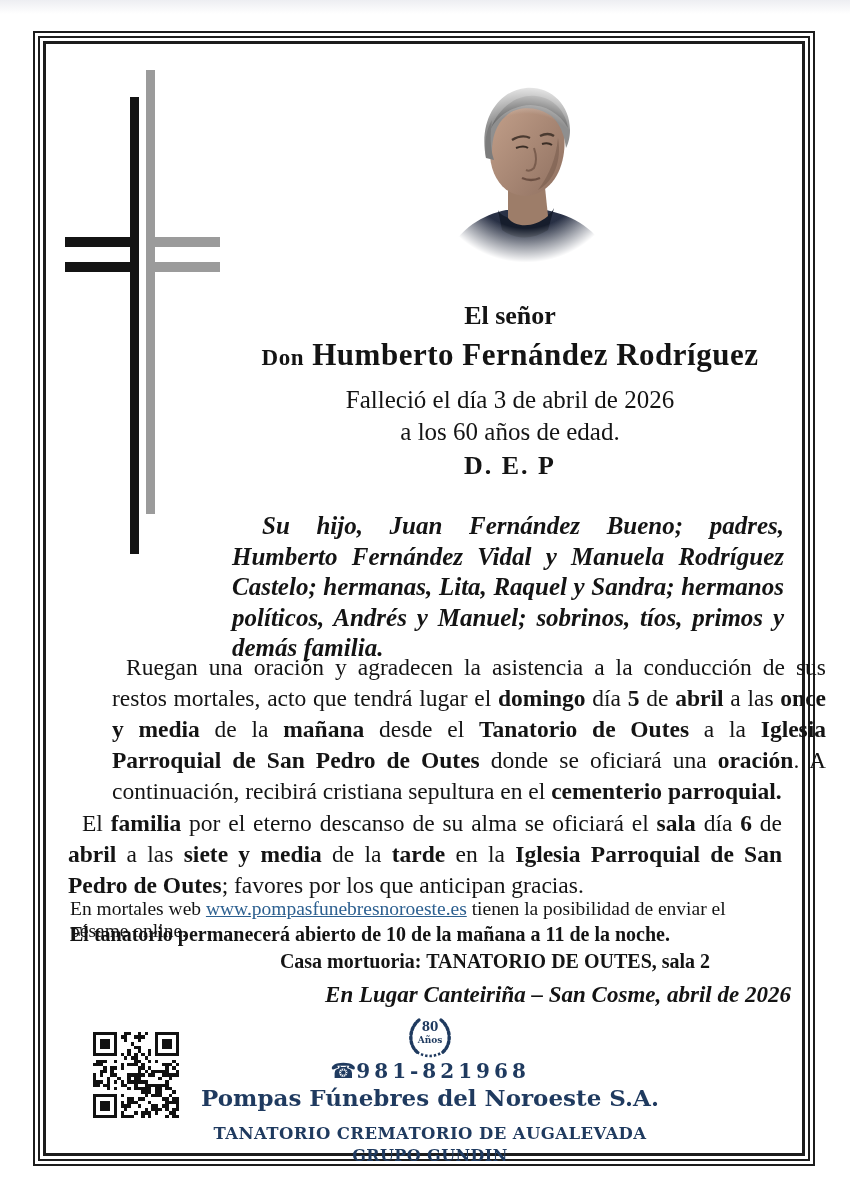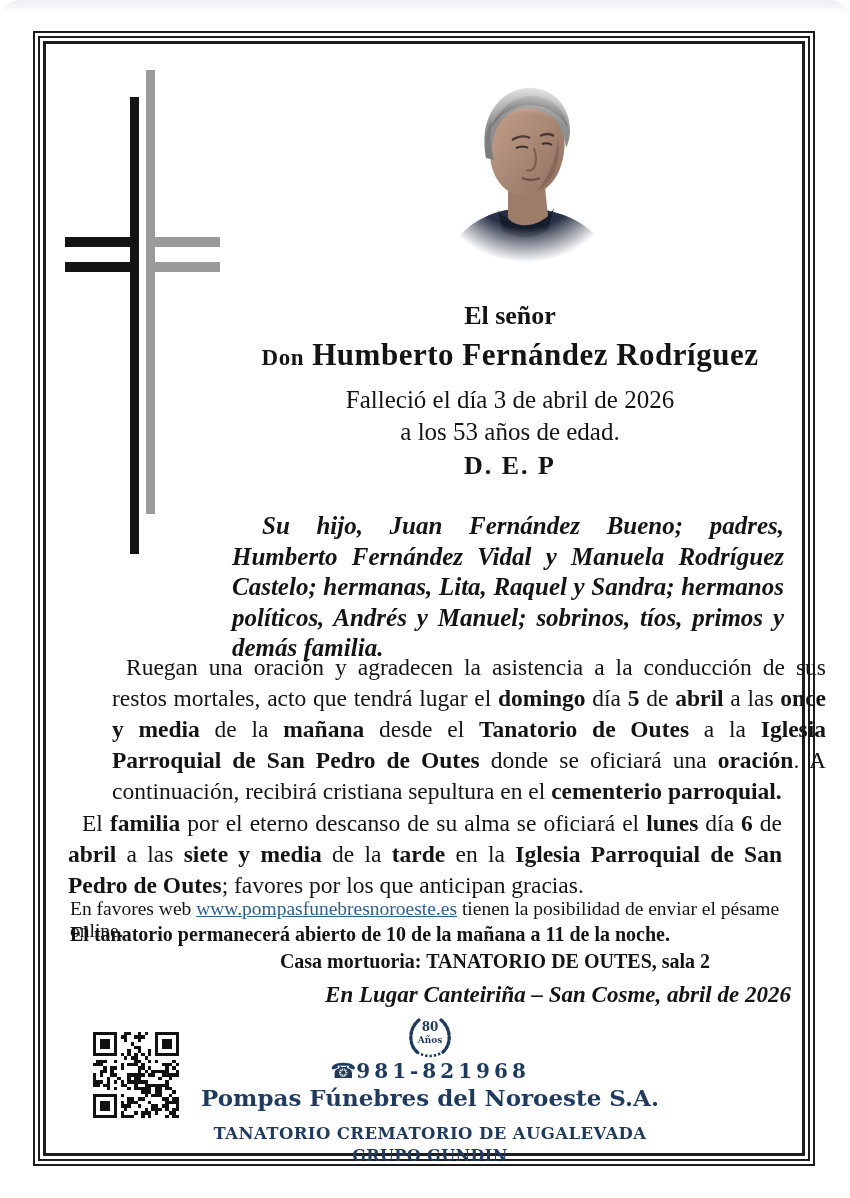--- a/index.html
+++ b/index.html
@@ -1,17 +1,17 @@
 <!DOCTYPE html>
 <html style="--navy: #1f3a5f; --link: #2d6090; --gray_cross: #9b9b9b; --black_cross: #141414;"><head>
 <meta charset="utf-8">
 <style>
   * { margin:0; padding:0; box-sizing:border-box; }
   html,body { width:850px; height:1198px; background:#ffffff; font-family:"Liberation Serif", serif; color:#141414; }
-  #page { position:relative; width:850px; height:1198px; overflow:hidden; background:#fff;border-radius:20px; }
+  #page { position:relative; width:850px; height:1198px; overflow:hidden; background:#fff; }
 
   .scan-strip { position:absolute; top:0; left:0; right:0; height:14px;
                 background:linear-gradient(#edeef2, #ffffff); }
 
   
   .frame-outer { position:absolute; left:33px; top:31px; width:782px; height:1135px; border:2px solid #1c1c1c; }
   .frame-mid   { position:absolute; inset:3px; border:2px solid #1c1c1c; }
   .frame-inner { position:absolute; inset:3px; border:3px solid #1c1c1c; }
 
   
@@ -128,29 +128,29 @@
     </svg>
     <div class="vignette"></div>
   </div>
 
   <div class="hline courtesy">El señor</div>
   <div class="hline name-line">
     <span class="don">Don</span>
     <span>Humberto Fernández Rodríguez</span>
   </div>
   <div class="hline death-line">Falleció el día 3 de abril de 2026</div>
-  <div class="hline age-line">a los 53 años de edad.</div>
+  <div class="hline age-line">a los 60 años de edad.</div>
   <div class="hline dep-line">D. E. P</div>
 
   <div class="family">Su hijo, Juan Fernández Bueno; padres, Humberto Fernández Vidal y Manuela Rodríguez Castelo; hermanas, Lita, Raquel y Sandra; hermanos políticos, Andrés y Manuel; sobrinos, tíos, primos y demás familia.</div>
 
   <div class="para p1"><span>Ruegan una oración y agradecen la asistencia a la conducción de sus restos mortales, acto que tendrá lugar el </span><b>domingo</b><span> día </span><b>5</b><span> de </span><b>abril</b><span> a las </span><b>once y media</b><span> de la </span><b>mañana</b><span> desde el </span><b>Tanatorio de Outes</b><span> a la </span><b>Iglesia Parroquial de San Pedro de Outes</b><span> donde se oficiará una </span><b>oración</b><span>. A continuación, recibirá cristiana sepultura en el </span><b>cementerio parroquial.</b></div>
-  <div class="para p2"><span>El </span><b>familia</b><span> por el eterno descanso de su alma se oficiará el </span><b>lunes</b><span> día </span><b>6</b><span> de </span><b>abril</b><span> a las </span><b>siete y media</b><span> de la </span><b>tarde</b><span> en la </span><b>Iglesia Parroquial de San Pedro de Outes</b><span>; favores por los que anticipan gracias.</span></div>
-
-  <div class="web-line"><span>En favores web </span><a href="#">www.pompasfunebresnoroeste.es</a><span> tienen la posibilidad de enviar el pésame online.</span></div>
+  <div class="para p2"><span>El </span><b>familia</b><span> por el eterno descanso de su alma se oficiará el </span><b>sala</b><span> día </span><b>6</b><span> de </span><b>abril</b><span> a las </span><b>siete y media</b><span> de la </span><b>tarde</b><span> en la </span><b>Iglesia Parroquial de San Pedro de Outes</b><span>; favores por los que anticipan gracias.</span></div>
+
+  <div class="web-line"><span>En mortales web </span><a href="#">www.pompasfunebresnoroeste.es</a><span> tienen la posibilidad de enviar el pésame online.</span></div>
   <div class="hours-line">El tanatorio permanecerá abierto de 10 de la mañana a 11 de la noche.</div>
 
   <div class="casa-line">Casa mortuoria: TANATORIO DE OUTES, sala 2</div>
   <div class="place-line">En Lugar Canteiriña – San Cosme, abril de 2026</div>
 
   <div class="footer">
     <svg class="logo" viewBox="0 0 50 44">
       <path d="M14 6 C4 14 3 30 12 38" fill="none" stroke="#1f3a5f" stroke-width="3.4" stroke-dasharray="2.6 2.2" stroke-linecap="round"></path>
       <path d="M36 6 C46 14 47 30 38 38" fill="none" stroke="#1f3a5f" stroke-width="3.4" stroke-dasharray="2.6 2.2" stroke-linecap="round"></path>
       <path d="M12 38 Q25 46 38 38" fill="none" stroke="#1f3a5f" stroke-width="2.6" stroke-dasharray="2.4 2"></path>

